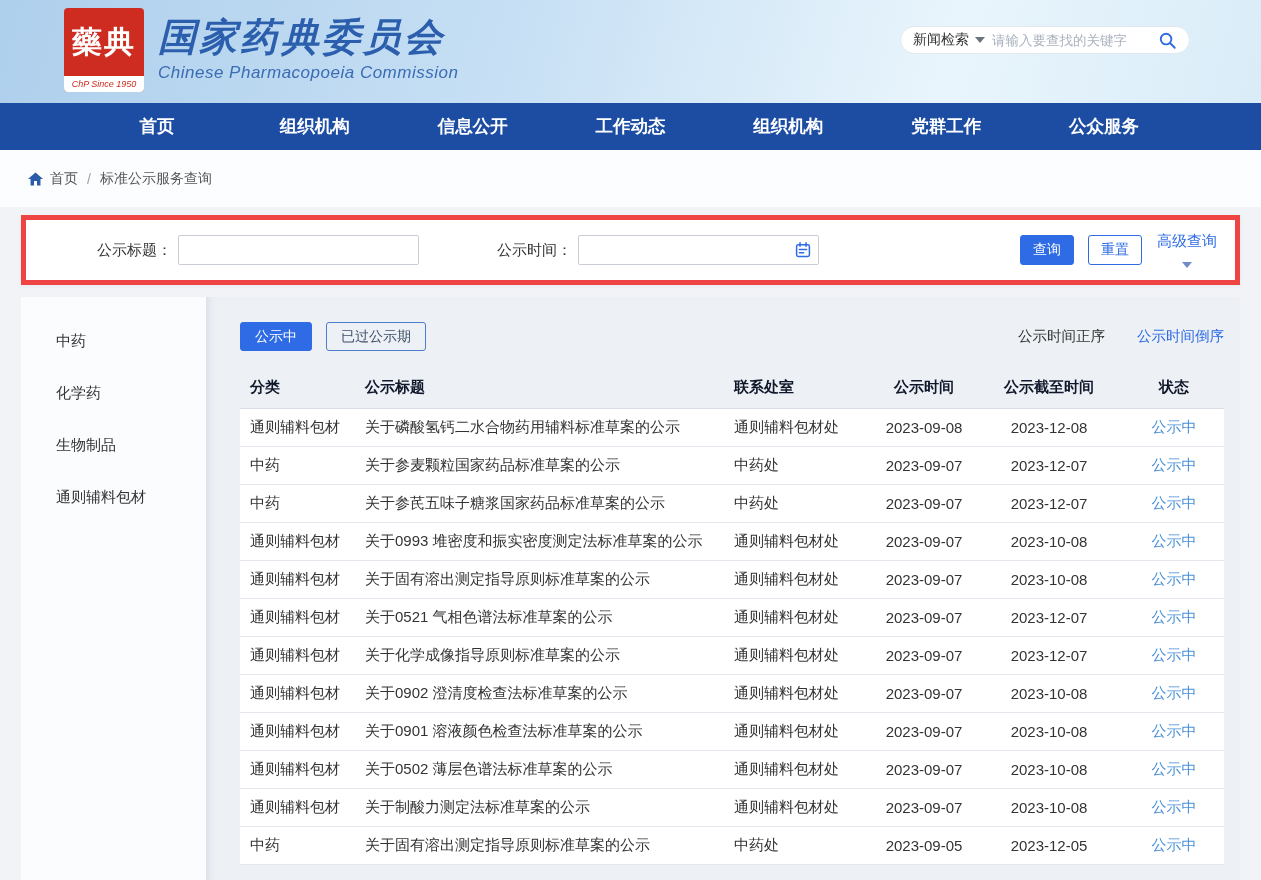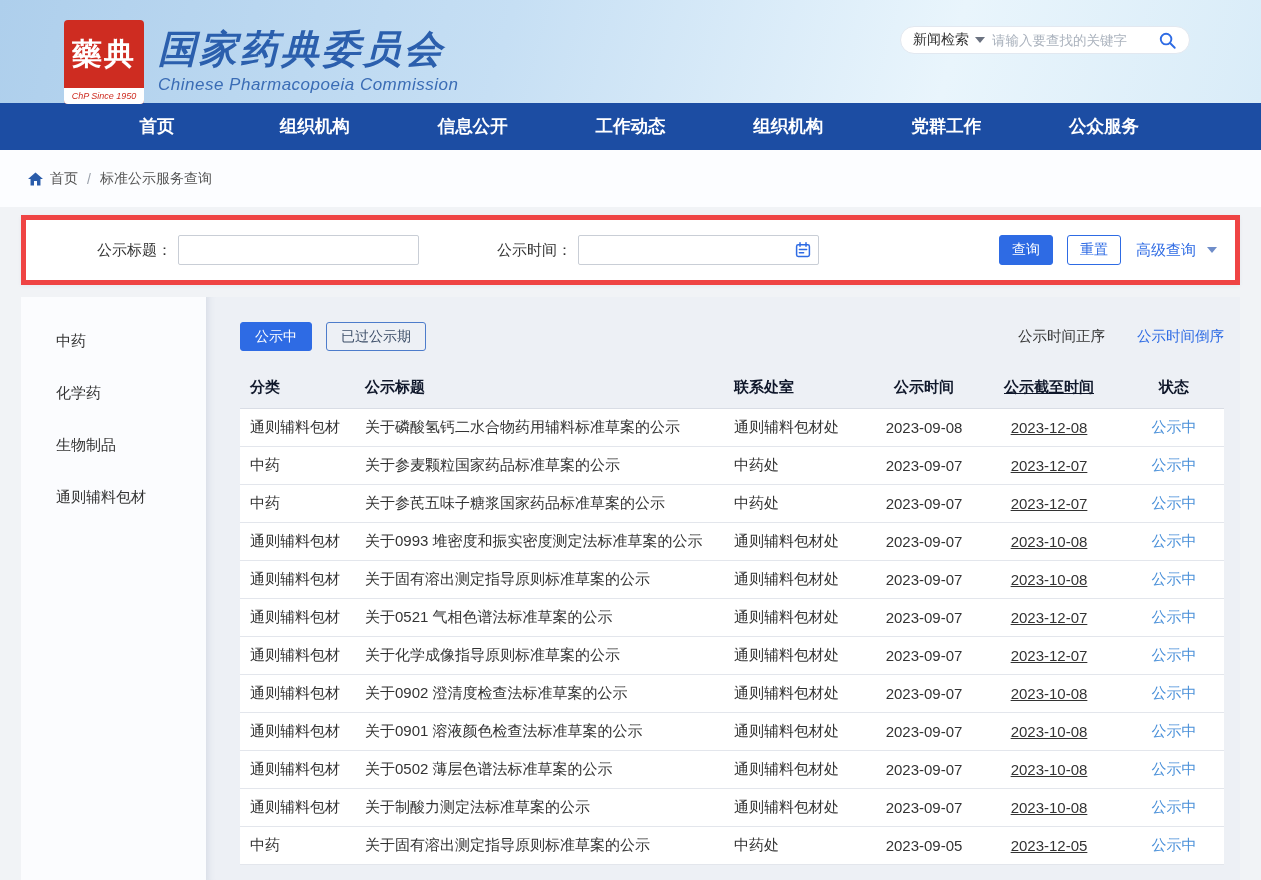--- a/index.html
+++ b/index.html
@@ -5,21 +5,21 @@
   :root{
     --nav-blue:#1c4da3; --primary-blue:#2e6be4; --status-link-blue:#4a90d9;
     --title-blue:#2b5fad; --seal-red:#ce2c21;
   }
   *{margin:0;padding:0;box-sizing:border-box;}
   html,body{width:1261px;height:880px;overflow:hidden;}
   body{font-family:"Liberation Sans","DejaVu Sans",sans-serif;background:#f1f3f6;font-size:14px;color:#333;}
 
   
   .site-header{position:relative;height:103px;background:linear-gradient(105deg,#aecfec 0%,#c6dff4 40%,#e9f5fc 75%,#d9ecf8 100%);}
-  .brand{position:absolute;left:64px;top:20px;display:flex;align-items:flex-start;}
+  .brand{position:absolute;left:64px;top:8px;display:flex;align-items:flex-start;}
   .seal{width:80px;height:84px;background:var(--seal-red);border-radius:4px;display:flex;flex-direction:column;overflow:hidden;cursor:pointer;}
   .seal-chars{flex:1;color:#fff;font-size:30px;font-weight:bold;display:flex;align-items:center;justify-content:center;letter-spacing:2px;font-family:"Liberation Serif","DejaVu Serif",serif;}
   .seal-caption{height:16px;background:#fff;color:var(--seal-red);font-size:9px;font-style:italic;display:flex;align-items:center;justify-content:center;white-space:nowrap;}
   .brand-text{margin-left:14px;padding-top:6px;font-style:italic;}
   .brand-title{font-size:38px;font-weight:bold;color:var(--title-blue);letter-spacing:3px;line-height:46px;}
   .brand-sub{font-size:17px;color:#3a6cb5;margin-top:3px;letter-spacing:.5px;}
   .news-search{position:absolute;right:71px;top:26px;width:290px;height:28px;background:#fff;border:1px solid #e2e8f0;border-radius:15px;display:flex;align-items:center;padding:0 12px;gap:7px;}
   .ns-cat{font-size:14px;color:#333;cursor:pointer;display:flex;align-items:center;gap:6px;white-space:nowrap;}
   .caret{width:0;height:0;border-left:5px solid transparent;border-right:5px solid transparent;border-top:6px solid #6b7280;display:inline-block;}
   .ns-input{flex:1;border:none;outline:none;font-size:13.5px;color:#333;background:transparent;min-width:0;}
@@ -42,21 +42,21 @@
   .f-label.l1{width:146px;}
   .f-label.l2{width:153px;}
   .f-input{width:241px;height:30px;border:1px solid #c9ced6;border-radius:2px;margin-left:6px;padding:0 8px;font-size:14px;outline:none;background:#fff;}
   .date-wrap{position:relative;margin-left:6px;}
   .date-wrap .f-input{margin-left:0;padding-right:30px;}
   .cal-ico{position:absolute;right:8px;top:7px;color:var(--primary-blue);cursor:pointer;display:flex;}
   .f-actions{margin-left:auto;display:flex;align-items:center;padding-right:18px;}
   .btn{height:30px;min-width:46px;padding:0 12px;font-size:14px;border-radius:3px;cursor:pointer;font-family:inherit;}
   .btn-query{background:var(--primary-blue);color:#fff;border:1px solid var(--primary-blue);}
   .btn-reset{background:#fff;color:var(--primary-blue);border:1px solid var(--primary-blue);margin-left:14px;}
-  .adv-link{margin-left:15px;color:var(--primary-blue);font-size:15px;cursor:pointer;display:flex;align-items:center;gap:11px;white-space:nowrap;}
+  .adv-link{margin-left:15px;color:var(--primary-blue);font-size:15px;cursor:pointer;display:flex;align-items:center;gap:11px;white-space:nowrap;flex-direction:column;}
   .adv-link .caret{border-top-color:#6f8dc9;}
 
   
   .content-row{margin:12px 21px 0;display:flex;height:583px;}
   .side-nav{width:185px;background:#fbfcfe;padding-top:18px;flex-shrink:0;}
   .side-item{height:52px;line-height:52px;padding-left:35px;font-size:15px;color:#333;cursor:pointer;white-space:nowrap;}
   .panel{flex:1;background:#edf0f5;padding:24px 16px 0 34px;box-shadow:inset 9px 0 10px -9px rgba(50,70,120,.18);overflow:hidden;}
 
   .tabs-row{display:flex;align-items:center;height:30px;margin-bottom:16px;}
   .tab{height:29px;line-height:27px;padding:0 14px;font-size:14px;border-radius:3px;margin-right:14px;cursor:pointer;border:1px solid #4d7ccb;color:#3d4e68;background:transparent;white-space:nowrap;}
@@ -65,21 +65,21 @@
   .sort-link{font-size:14.5px;color:#333;margin-left:32px;cursor:pointer;white-space:nowrap;}
   .sort-link.active{color:var(--primary-blue);}
 
   .thead{display:flex;align-items:center;height:42px;font-weight:bold;font-size:15px;color:#0f172a;border-bottom:1px solid #d9dde5;}
   .trow{display:flex;align-items:center;height:38px;background:#fff;border-bottom:1px solid #e3e6ec;font-size:15px;color:#333;}
   .cell{white-space:nowrap;overflow:hidden;text-overflow:ellipsis;}
   .c1{width:115px;padding-left:10px;}
   .c2{flex:1;padding-left:10px;}
   .c3{width:150px;padding-left:10px;}
   .c4{width:100px;text-align:center;}
-  .c5{width:150px;text-align:center;text-decoration:underline;}
+  .c5{width:150px;text-align:center;}
   .c6{width:100px;text-align:center;}
   .title-link{cursor:pointer;}
   .status-link{color:var(--status-link-blue);cursor:pointer;text-decoration:none;}
 </style>
 </head>
 <body>
 
 <div class="site-header">
   <div class="brand">
     <div class="seal">

